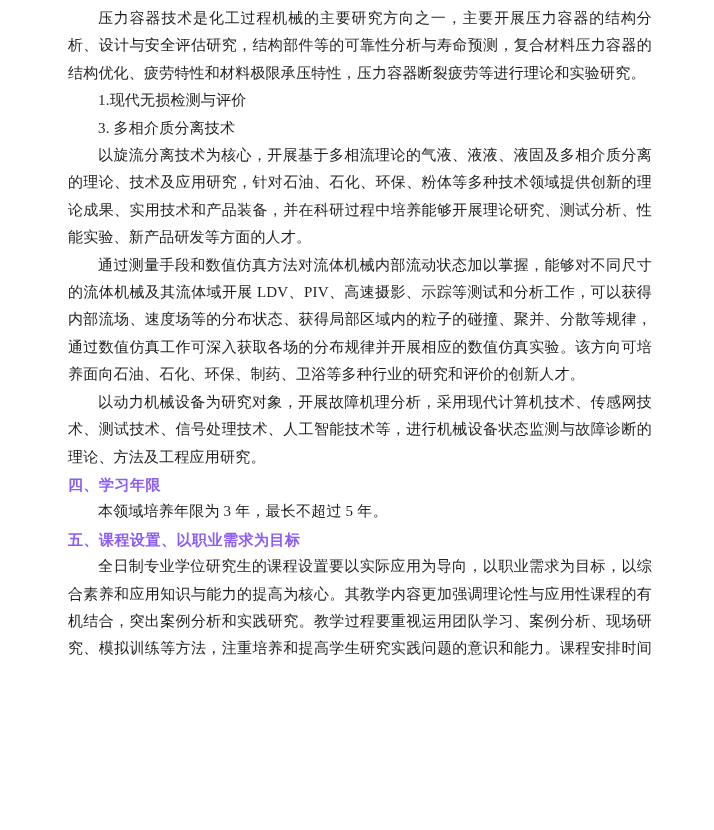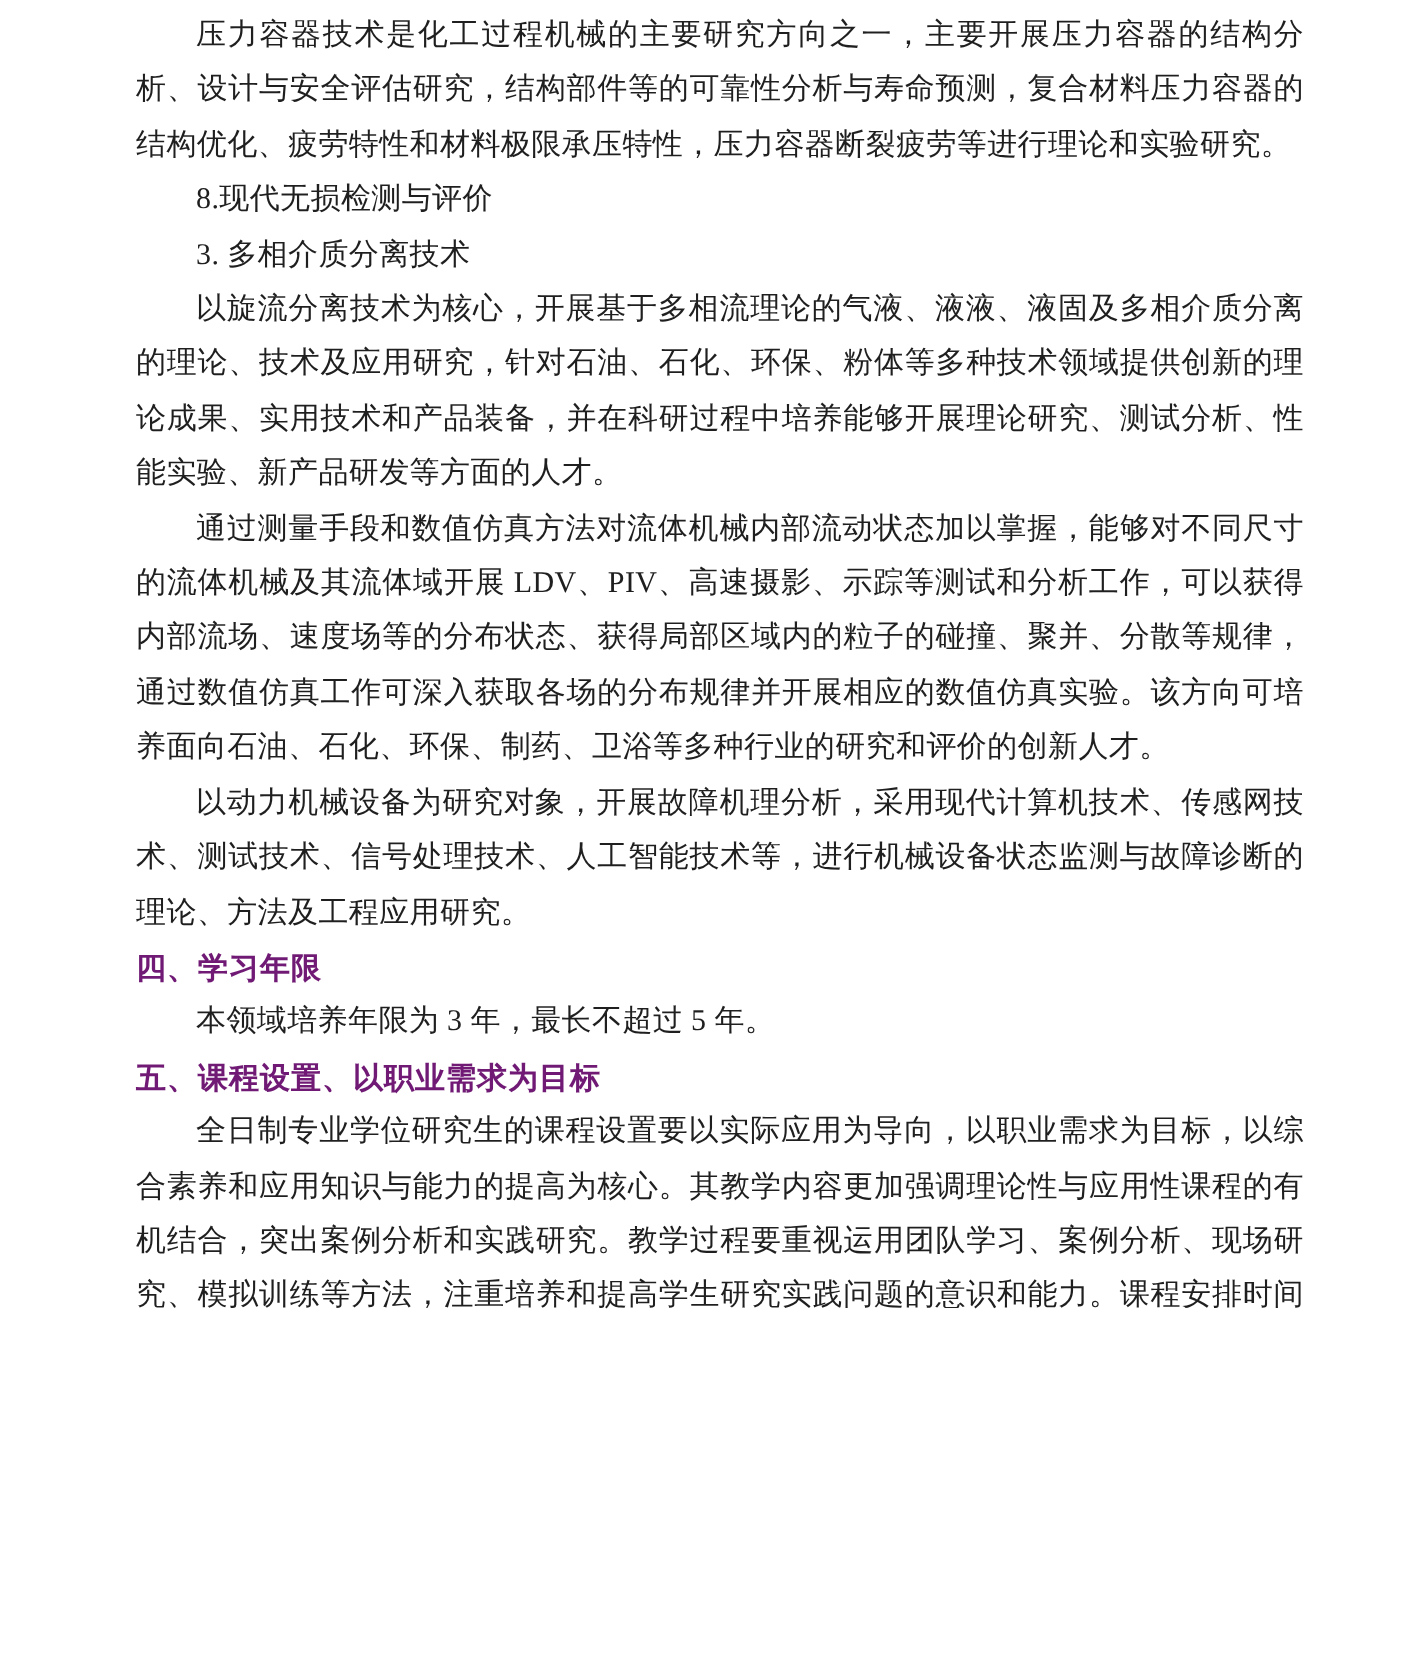--- a/index.html
+++ b/index.html
@@ -30,30 +30,30 @@
     text-indent: 2em;
   }
   .subheading {
     text-indent: 2em;
   }
   .section-heading {
     text-indent: 0;
     font-family: "Liberation Sans", "DejaVu Sans", sans-serif;
     font-weight: 700;
     letter-spacing: 0.5px;
-    color: #701a75;
+    color: #8b5cf6;
   }
 </style>
 </head>
 <body>
 
 <div class="page">
   <p class="block paragraph">压力容器技术是化工过程机械的主要研究方向之一，主要开展压力容器的结构分析、设计与安全评估研究，结构部件等的可靠性分析与寿命预测，复合材料压力容器的结构优化、疲劳特性和材料极限承压特性，压力容器断裂疲劳等进行理论和实验研究。</p>
 
-  <p class="block subheading">8.现代无损检测与评价</p>
+  <p class="block subheading">1.现代无损检测与评价</p>
 
 
   <p class="block subheading">3. 多相介质分离技术</p>
 
   <p class="block paragraph">以旋流分离技术为核心，开展基于多相流理论的气液、液液、液固及多相介质分离的理论、技术及应用研究，针对石油、石化、环保、粉体等多种技术领域提供创新的理论成果、实用技术和产品装备，并在科研过程中培养能够开展理论研究、测试分析、性能实验、新产品研发等方面的人才。</p>
 
 
   <p class="block paragraph">通过测量手段和数值仿真方法对流体机械内部流动状态加以掌握，能够对不同尺寸的流体机械及其流体域开展 LDV、PIV、高速摄影、示踪等测试和分析工作，可以获得内部流场、速度场等的分布状态、获得局部区域内的粒子的碰撞、聚并、分散等规律，通过数值仿真工作可深入获取各场的分布规律并开展相应的数值仿真实验。该方向可培养面向石油、石化、环保、制药、卫浴等多种行业的研究和评价的创新人才。</p>
 
 

